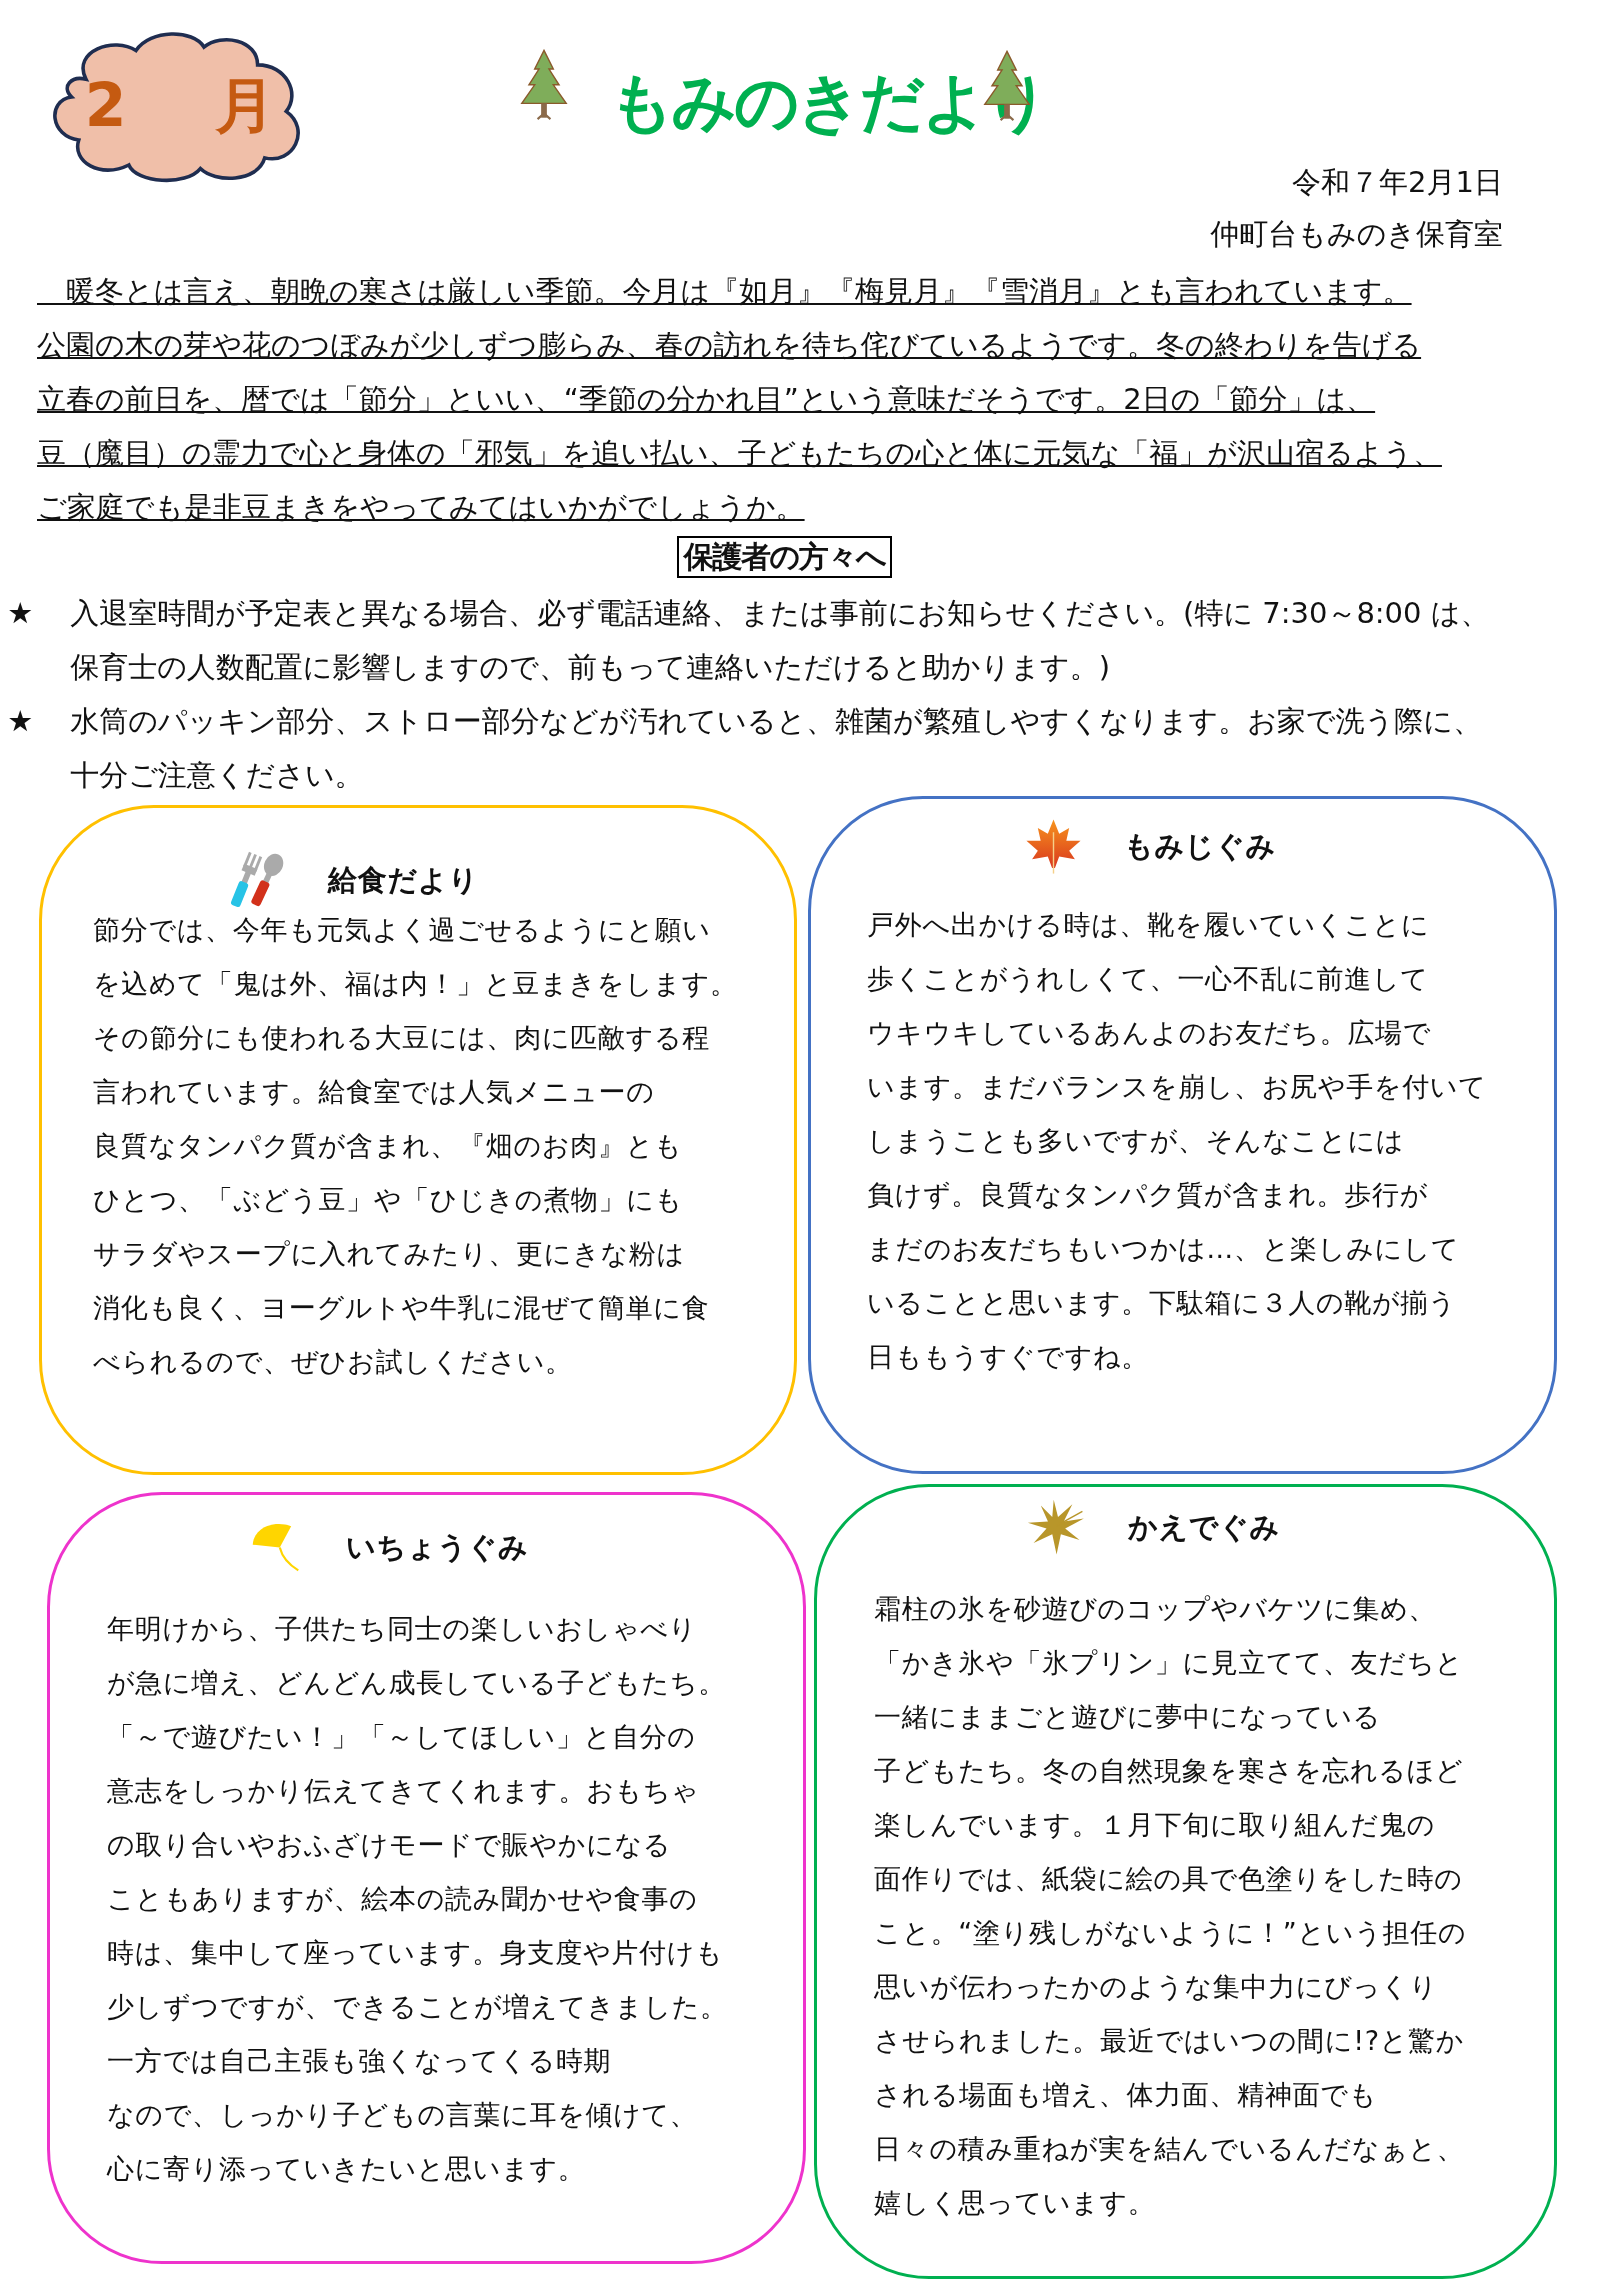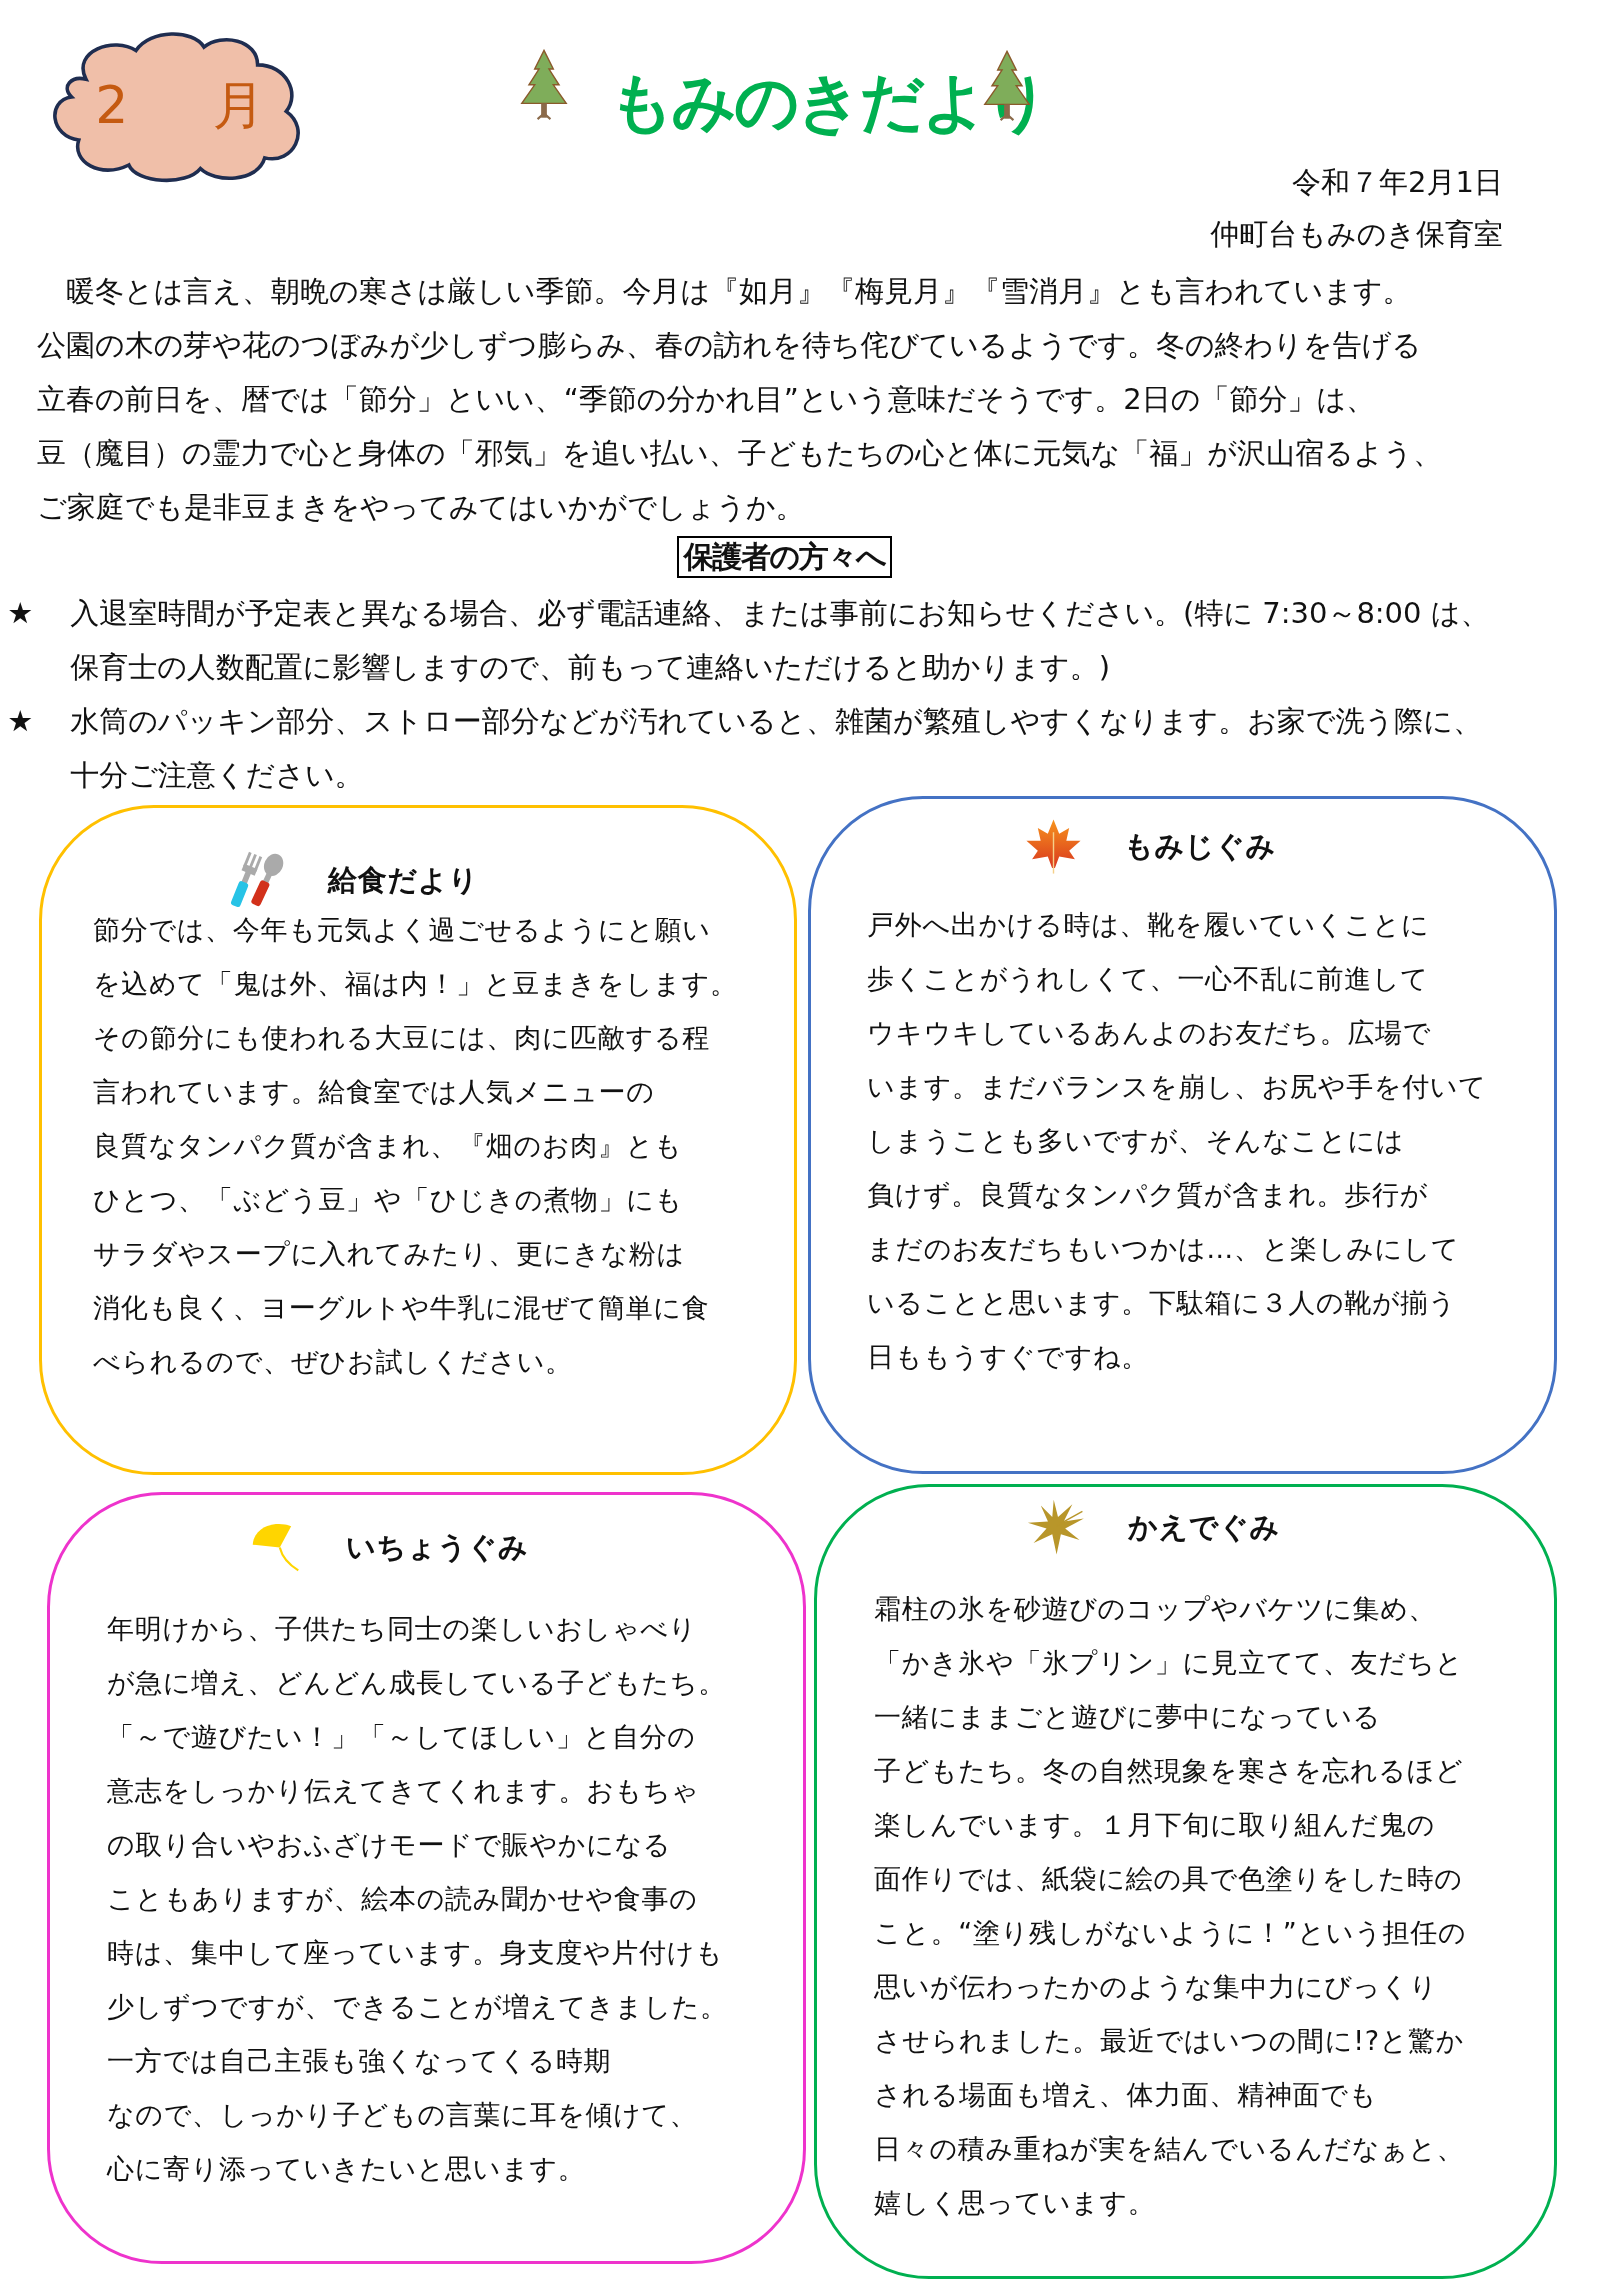--- a/index.html
+++ b/index.html
@@ -1,27 +1,27 @@
 <!DOCTYPE html>
 <html style="font-size:11.5px"><head>
 <meta charset="utf-8">
 <style>
   html, body { margin: 0; padding: 0; background: #ffffff; }
   body { width: 1603px; height: 2295px; position: relative; overflow: hidden;
          font-family: "DejaVu Sans", "Liberation Sans", sans-serif; color: #111; }
   .abs { position: absolute; }
   .cloud { left: 43px; top: 29px; width: 279px; height: 154px; }
   .cloud-label { left: 43px; top: 29px; width: 279px; height: 154px; display: flex; align-items: center; justify-content: center;
-                 font-size: 52px; font-weight: normal; color: #c55a11; letter-spacing: 34px; padding-left: 29px; box-sizing: border-box; text-align: right; }
+                 font-size: 60px; font-weight: bold; color: #c55a11; letter-spacing: 34px; padding-left: 29px; box-sizing: border-box; text-align: right; }
   .tree { width: 56px; height: 73px; }
   .title { left: 609px; top: 66px; width: 373px; height: 72px; font-size: 64px; font-weight: bold; color: #00b050;
            line-height: 72px; letter-spacing: -2.9px; white-space: nowrap; }
   .dateline { right: 100px; font-size: 29px; white-space: nowrap; text-align: right; }
   .para { left: 37px; width: 1540px; font-size: 29px; line-height: 54px; white-space: nowrap; }
-  .para .line { height: 54px; }
+  .para .line { height: 54px; text-decoration: underline; }
   .heading-box { left: 677px; top: 536px; width: 215px; height: 42px; border: 2.1px solid #000; box-sizing: border-box;
                  font-size: 30px; font-weight: bold; line-height: 37px; text-align: center; white-space: nowrap; letter-spacing: -1.4px; }
   .notice { left: 7.2px; width: 1583px; font-size: 29px; line-height: 54px; white-space: nowrap; }
   .notice .row { display: flex; height: 54px; }
   .notice .star { width: 63px; font-size: 29px; }
   .notice .text { flex: 1; }
   .card { border: 3.6px solid; border-radius: 115px; box-sizing: border-box; background: #fff; }
   .card-head { position: absolute; display: flex; align-items: center; gap: 42px; white-space: nowrap; }
   .card-title { font-size: 29px; font-weight: bold; letter-spacing: 0.7px; }
   .card-body { position: absolute; font-size: 27px; line-height: 54px; white-space: nowrap; letter-spacing: 0.7px; }

